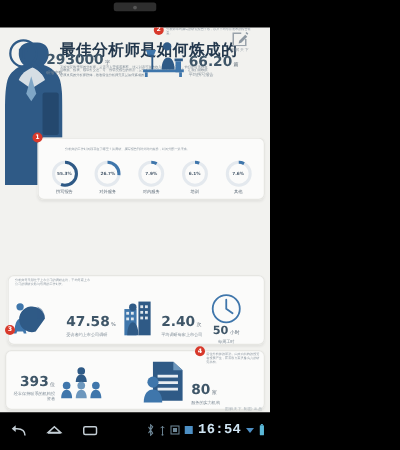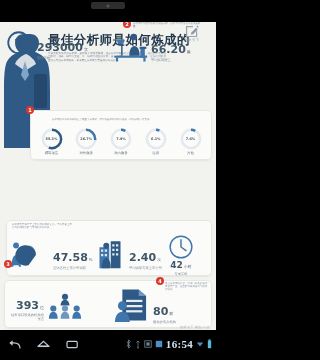--- a/index.html
+++ b/index.html
@@ -70,21 +70,21 @@
   .note { font-size:2.5px; line-height:3.2px; color:#8d98a2; }
 
   .credit { position:absolute; right:6px; bottom:1px; font-size:3px; color:#a7b0b7;
             letter-spacing:.4px; }
 
   
   .navbar { position:absolute; left:0; bottom:0; width:216px; height:30px; background:#000; }
   .nav-left { position:absolute; left:8px; top:9px; display:flex; gap:16px; align-items:center; }
   .nav-right { position:absolute; right:4px; top:8px; display:flex; gap:3px; align-items:center; }
   .clock { font-size:11px; color:#cfe4f2; font-weight:bold; letter-spacing:.3px;
-           font-family:Liberation Serif, serif; }
+           font-family:Liberation Mono, monospace; }
 </style>
 </head>
 <body>
 
 <div id="app">
 
   <div class="top-strip">
     <div class="notch">
       <div class="notch-dot"></div>
     </div>
@@ -264,21 +264,21 @@
           <div class="stat-lab">平均调研每家上市公司</div>
         </div>
       </div>
 
       <div style="position:absolute;left:150px;top:14px;text-align:center;width:50px;">
         <svg width="26" height="26" viewBox="0 0 36 36" style="display:block;margin:0 auto;">
           <circle cx="18" cy="18" r="15" fill="none" stroke="#3f76ab" stroke-width="2"></circle>
           <path d="M18 8v10l7 5" stroke="#3f76ab" stroke-width="2" fill="none" stroke-linecap="round"></path>
         </svg>
         <div class="stat-val" style="font-size:9px;line-height:9px;margin-top:1px;">
-          <span>42</span><span class="stat-unit">小时</span>
+          <span>50</span><span class="stat-unit">小时</span>
         </div>
         <div class="stat-lab">每周工时</div>
       </div>
     </div>
 
     <div class="card" id="sec4">
       <div class="badge" style="left:152px;top:-3px;">4</div>
       <div class="note" style="position:absolute;left:161px;top:2px;width:44px;">最佳分析师的评选，由来自机构的投资者投票产生，覆盖数百家具备实力的研究机构。</div>
 
       <div style="position:absolute;left:4px;top:12px;display:flex;align-items:flex-end;">

